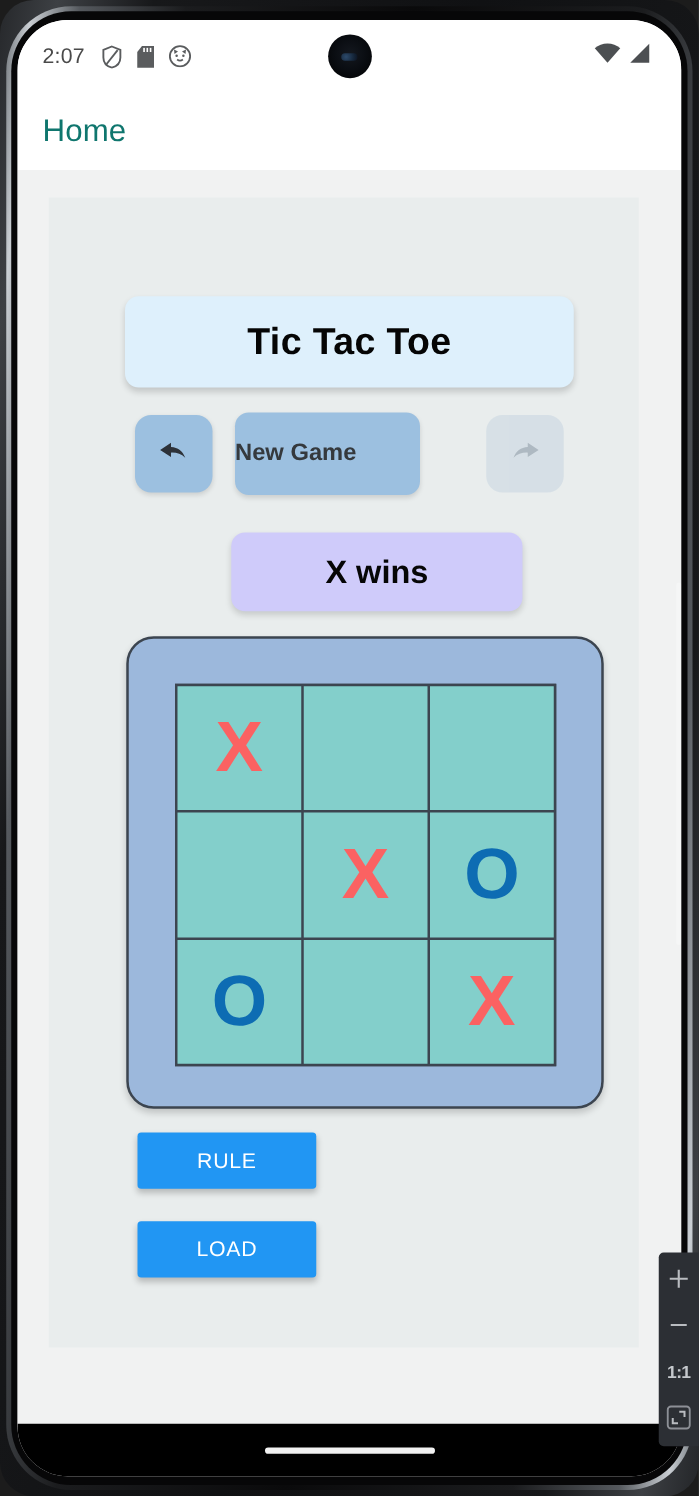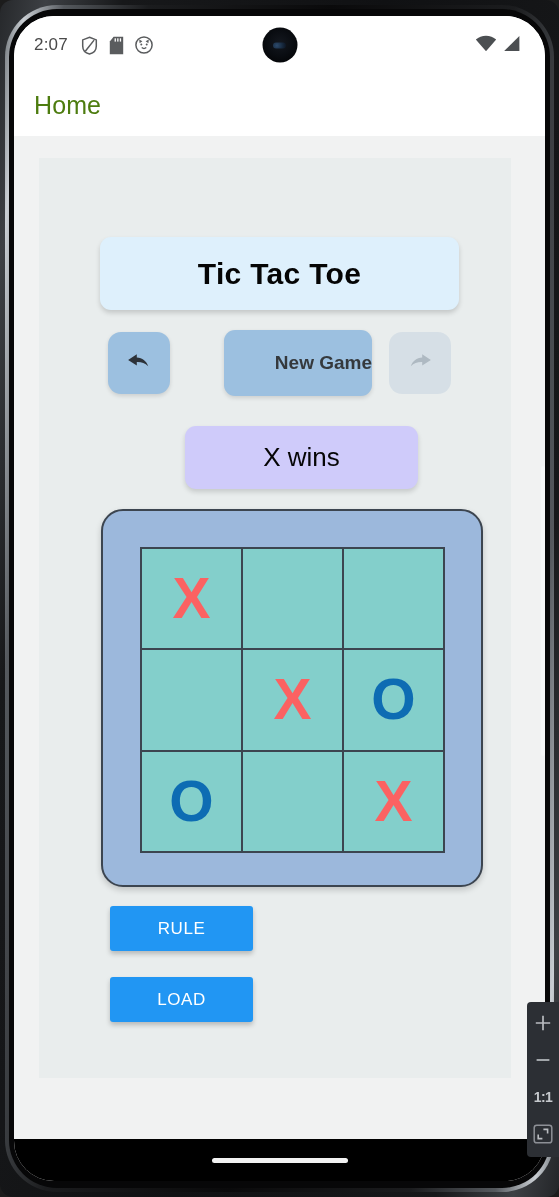--- a/index.html
+++ b/index.html
@@ -11,21 +11,21 @@
     background: #1c1c1c;
     font-family: "Liberation Sans", sans-serif;
   }
 
   
   #device-frame {
     position: absolute;
     left: 0; top: 0;
     width: 559px; height: 1197px;
     background: linear-gradient(100deg,#26282b 0%,#3d4044 6%,#17181a 16%,#101113 50%,#17181a 84%,#3d4044 94%,#232528 100%);
-    border-radius: 13px;
+    border-radius: 27px;
     padding: 8px;
   }
   #bezel-outer {
     position: absolute;
     left: 5px; top: 5px;
     width: 549px; height: 1187px;
     border-radius: 52px;
     background: linear-gradient(95deg,#6e7378 0%,#c9ced3 3%,#55595e 9%,#1b1c1e 22%,#0a0a0b 50%,#1b1c1e 78%,#55595e 91%,#c9ced3 97%,#6e7378 100%);
   }
   #bezel-inner {
@@ -87,21 +87,21 @@
   
   #app-bar {
     height: 62px;
     background: #ffffff;
     display: flex;
     align-items: center;
     padding-left: 20px;
   }
   #app-bar-title {
     font-size: 25px;
-    color: #4d7c0f;
+    color: #0f766e;
     letter-spacing: .1px;
   }
 
   
   #app-body {
     position: relative;
     height: 1003px;
     background: #f1f2f2;
     padding-top: 22px;
   }
@@ -145,38 +145,38 @@
   }
   #undo-button { left: 8px; background: #9cc0e0; box-shadow: 0 2px 4px rgba(0,0,0,.13); }
   #redo-button { left: 289px; background: #ccd8e2; opacity: .62; }
   #new-game-button {
     position: absolute;
     left: 88px; top: 0;
     width: 148px; height: 66px;
     background: #9cc0e0;
     border-radius: 11px;
     box-shadow: 0 2px 4px rgba(0,0,0,.13);
-    display: flex; align-items: center; justify-content: flex-end; margin-left: 36px;
+    display: flex; align-items: center; justify-content: flex-start;
   }
   #new-game-label {
     font-size: 19px; font-weight: bold; color: #35393d;
   }
 
   
   #status-banner {
     position: absolute;
     left: 146px; top: 268px;
     width: 233px; height: 63px;
     background: #cfcbfa;
     border-radius: 11px;
     box-shadow: 0 3px 5px rgba(0,0,0,.15);
     display: flex; align-items: center; justify-content: center;
   }
   #status-banner-text {
-    font-size: 26px; font-weight: normal; color: #060606;
+    font-size: 26px; font-weight: bold; color: #060606;
   }
 
   
   #board-outer {
     position: absolute;
     left: 62px; top: 351px;
     width: 382px; height: 378px;
     background: #9cb8dc;
     border: 2px solid #3c4550;
     border-radius: 22px;

